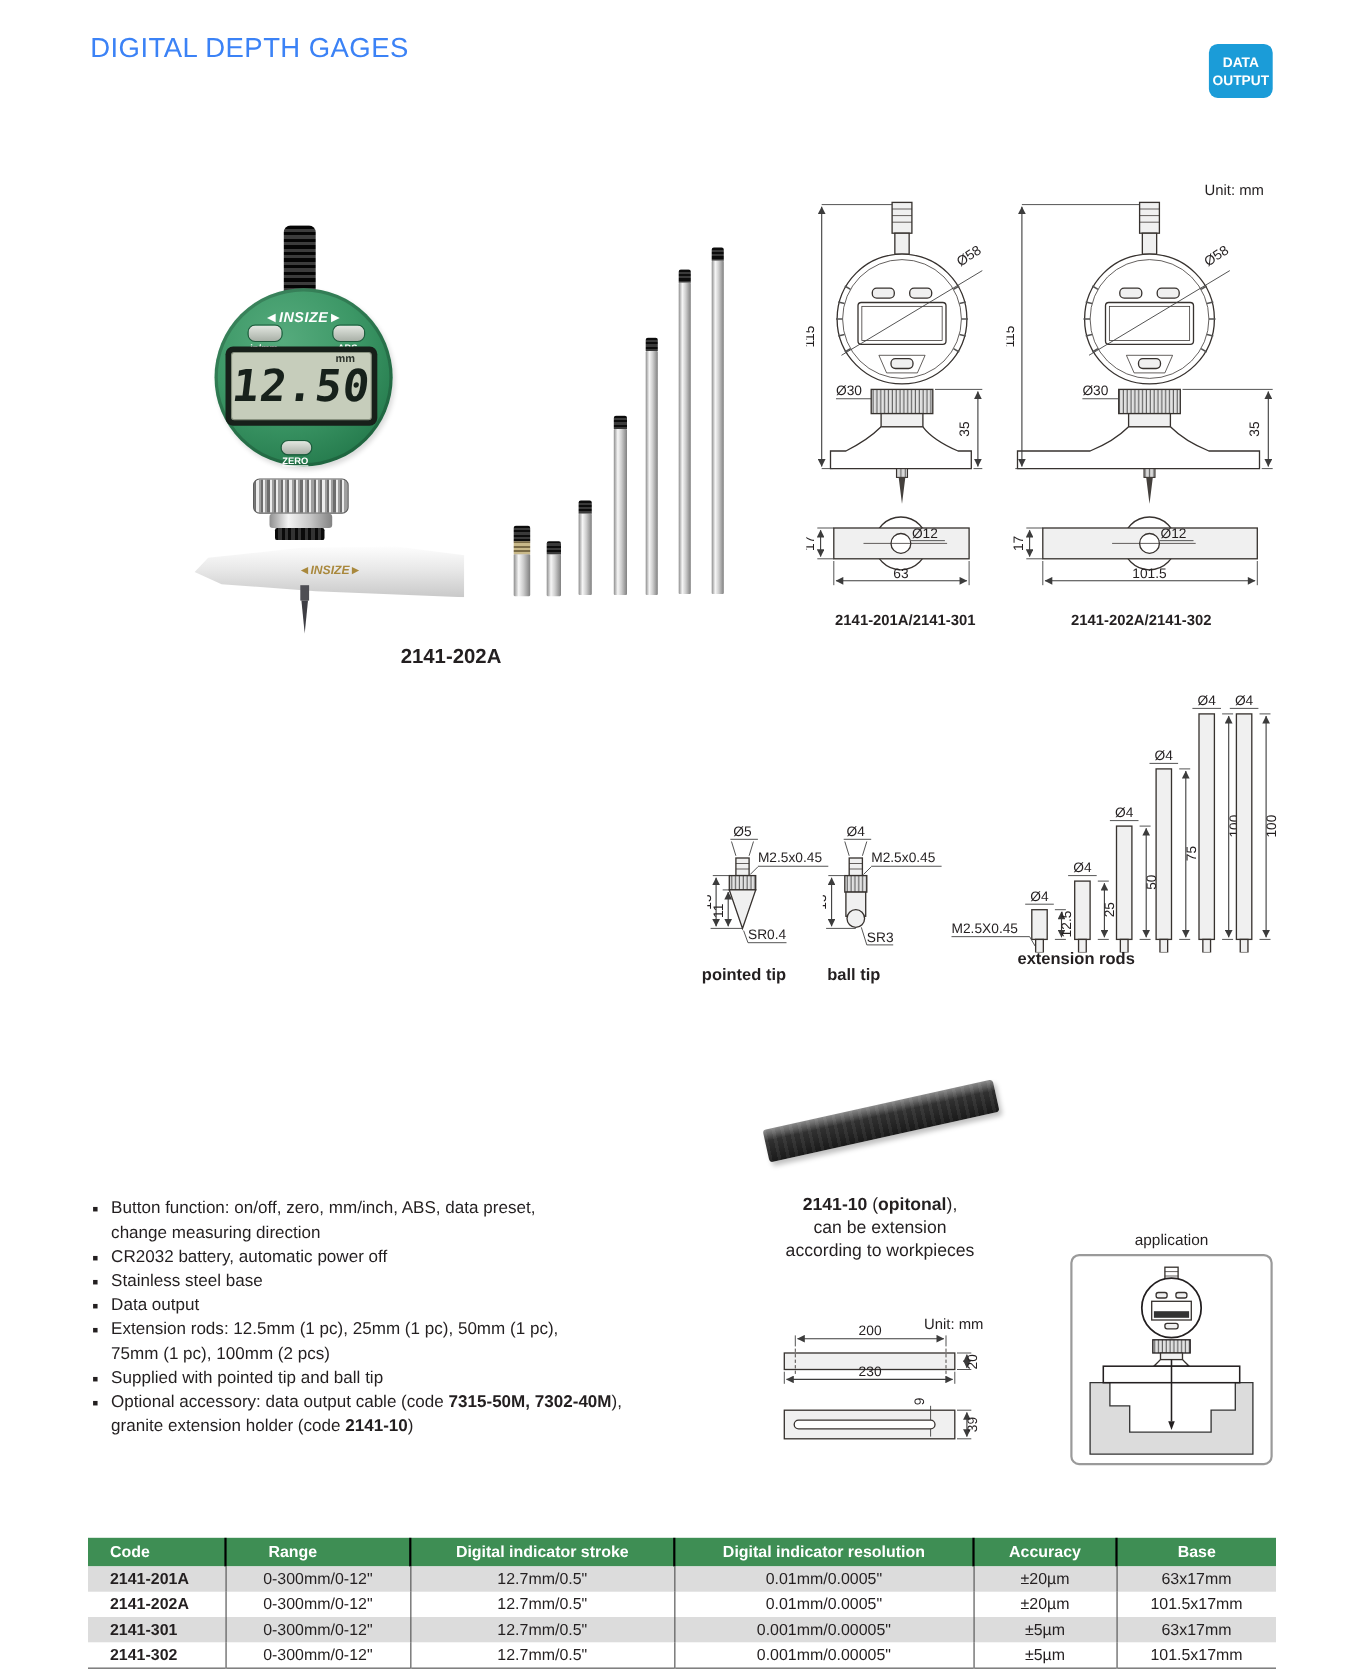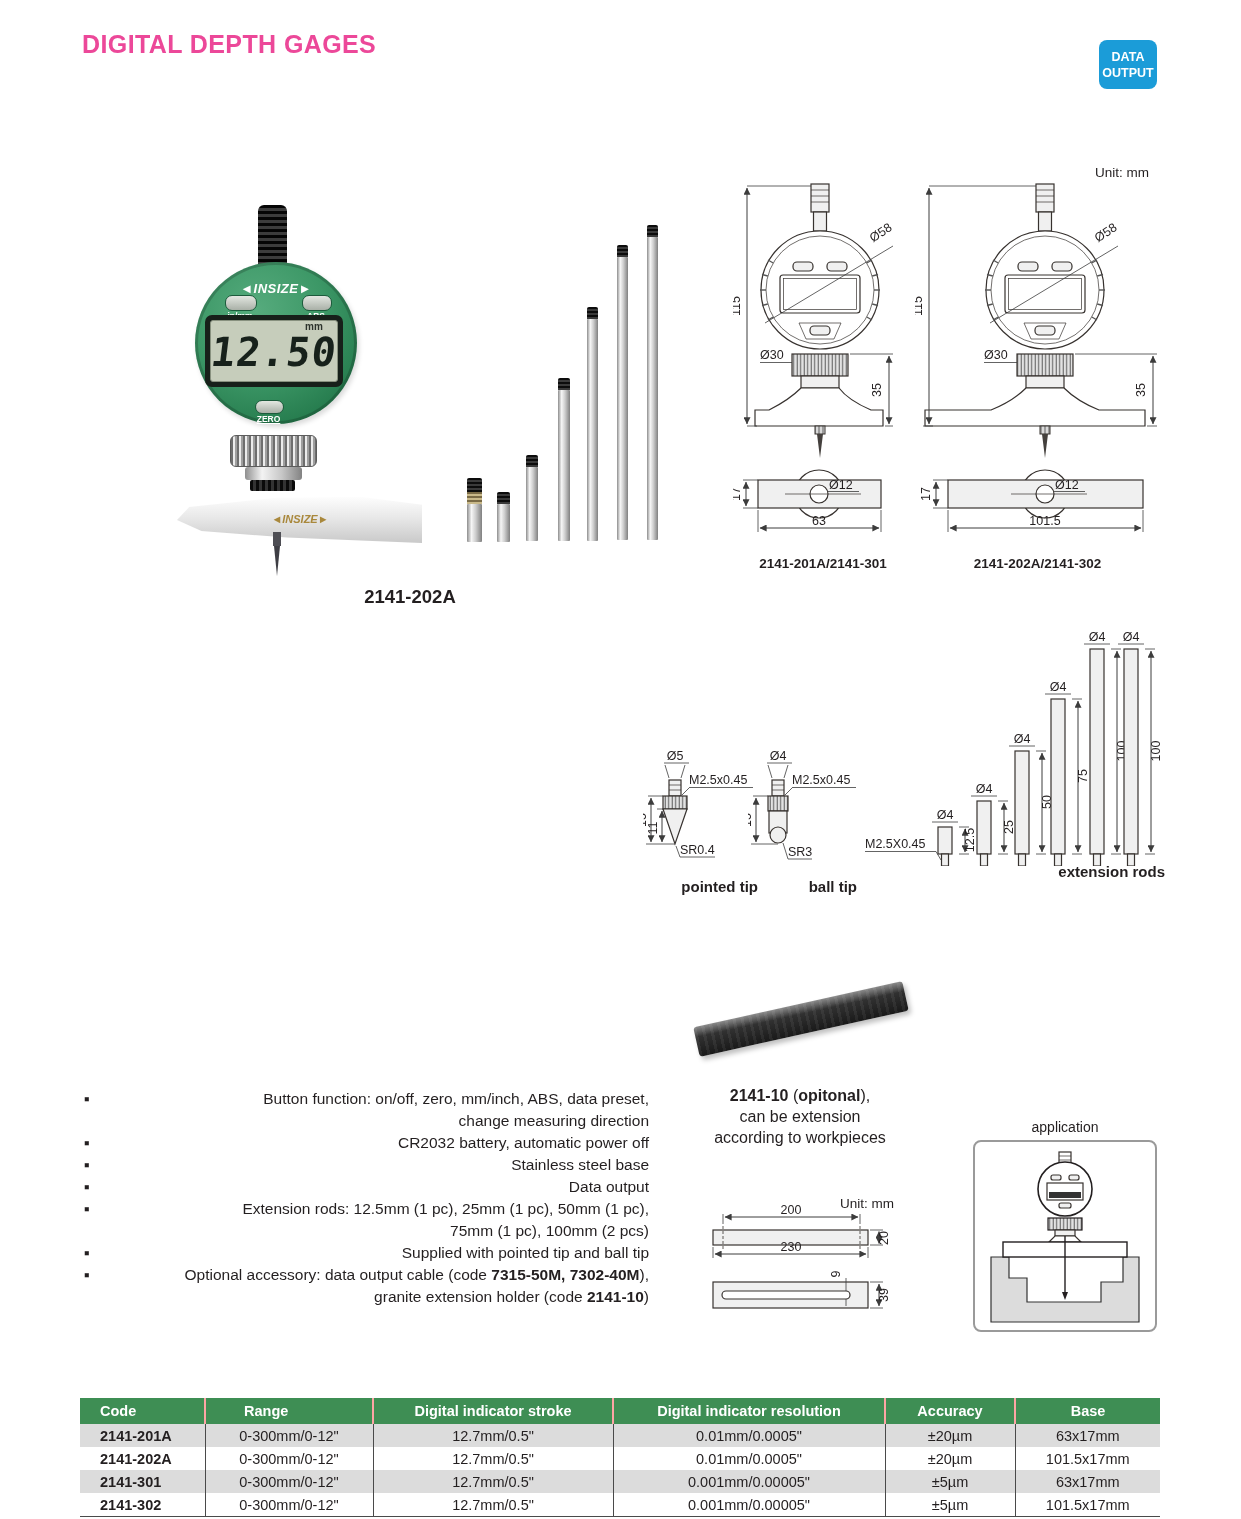--- a/index.html
+++ b/index.html
@@ -1,41 +1,41 @@
 <!DOCTYPE html>
 <html><head>
 <meta charset="utf-8">
 <style>
   html,body{margin:0;padding:0;background:#fff;}
   body{font-family:"Liberation Sans",sans-serif;color:#231f20;}
   .page{position:relative;width:1241px;height:1519px;background:#fff;overflow:hidden;}
   .abs{position:absolute;}
   .b{font-weight:bold;}
   
-  .title{font-size:25px;font-weight:bold;letter-spacing:.4px;color:#ec4899;}
+  .title{font-size:25px;font-weight:normal;letter-spacing:.4px;color:#3b82f6;}
   
   .badge{width:58px;height:49px;background:#1b9cd8;border-radius:8px;color:#fff;
          font-size:12.5px;font-weight:bold;text-align:center;line-height:16px;
          display:flex;flex-direction:column;justify-content:center;}
   
   .cap-big{font-size:18.5px;font-weight:bold;text-align:center;}
   .cap-md{font-size:13.5px;font-weight:bold;text-align:center;}
-  .cap-tip{font-size:15px;font-weight:bold;text-align:right;}
+  .cap-tip{font-size:15px;font-weight:bold;text-align:left;}
   .unit{font-size:13.5px;}
   .applabel{font-size:14px;text-align:center;}
   
-  ul.features{list-style:none;margin:0;padding:0;width:565px;font-size:15.5px;line-height:22px;text-align:right;}
+  ul.features{list-style:none;margin:0;padding:0;width:565px;font-size:15.5px;line-height:22px;}
   ul.features li{position:relative;padding-left:17px;white-space:pre-wrap;}
   ul.features li::before{content:"■";position:absolute;left:0;top:0;font-size:8.5px;line-height:22px;}
   
   .gran-cap{font-size:16px;line-height:21px;text-align:center;}
   
   table.spec{width:1080px;border-collapse:collapse;font-size:14.5px;color:#231f20;table-layout:fixed;}
   table.spec thead th{background:#3e8e54;color:#fff;font-weight:bold;height:26px;
-        border-left:2px solid #fca5a5;text-align:center;padding:0;}
+        border-left:2px solid #000000;text-align:center;padding:0;}
   table.spec thead th:first-child{border-left:none;text-align:left;padding-left:20px;}
   table.spec thead th.h-range{text-align:left;padding-left:38px;}
   table.spec tbody td{height:23px;text-align:center;border-left:1px solid #4a4a4a;padding:0;}
   table.spec tbody td:first-child{border-left:none;text-align:left;padding-left:20px;font-weight:bold;}
   table.spec tbody tr:nth-child(odd){background:#dcdcdc;}
   table.spec tbody{border-bottom:1px solid #4a4a4a;}
   
   svg text.d{font-family:"Liberation Sans",sans-serif;font-size:12.5px;fill:#231f20;}
   svg .out{stroke:#37322f;stroke-width:1.2;fill:#f0f0f0;}
   svg .out2{stroke:#37322f;stroke-width:1.2;fill:#ffffff;}

